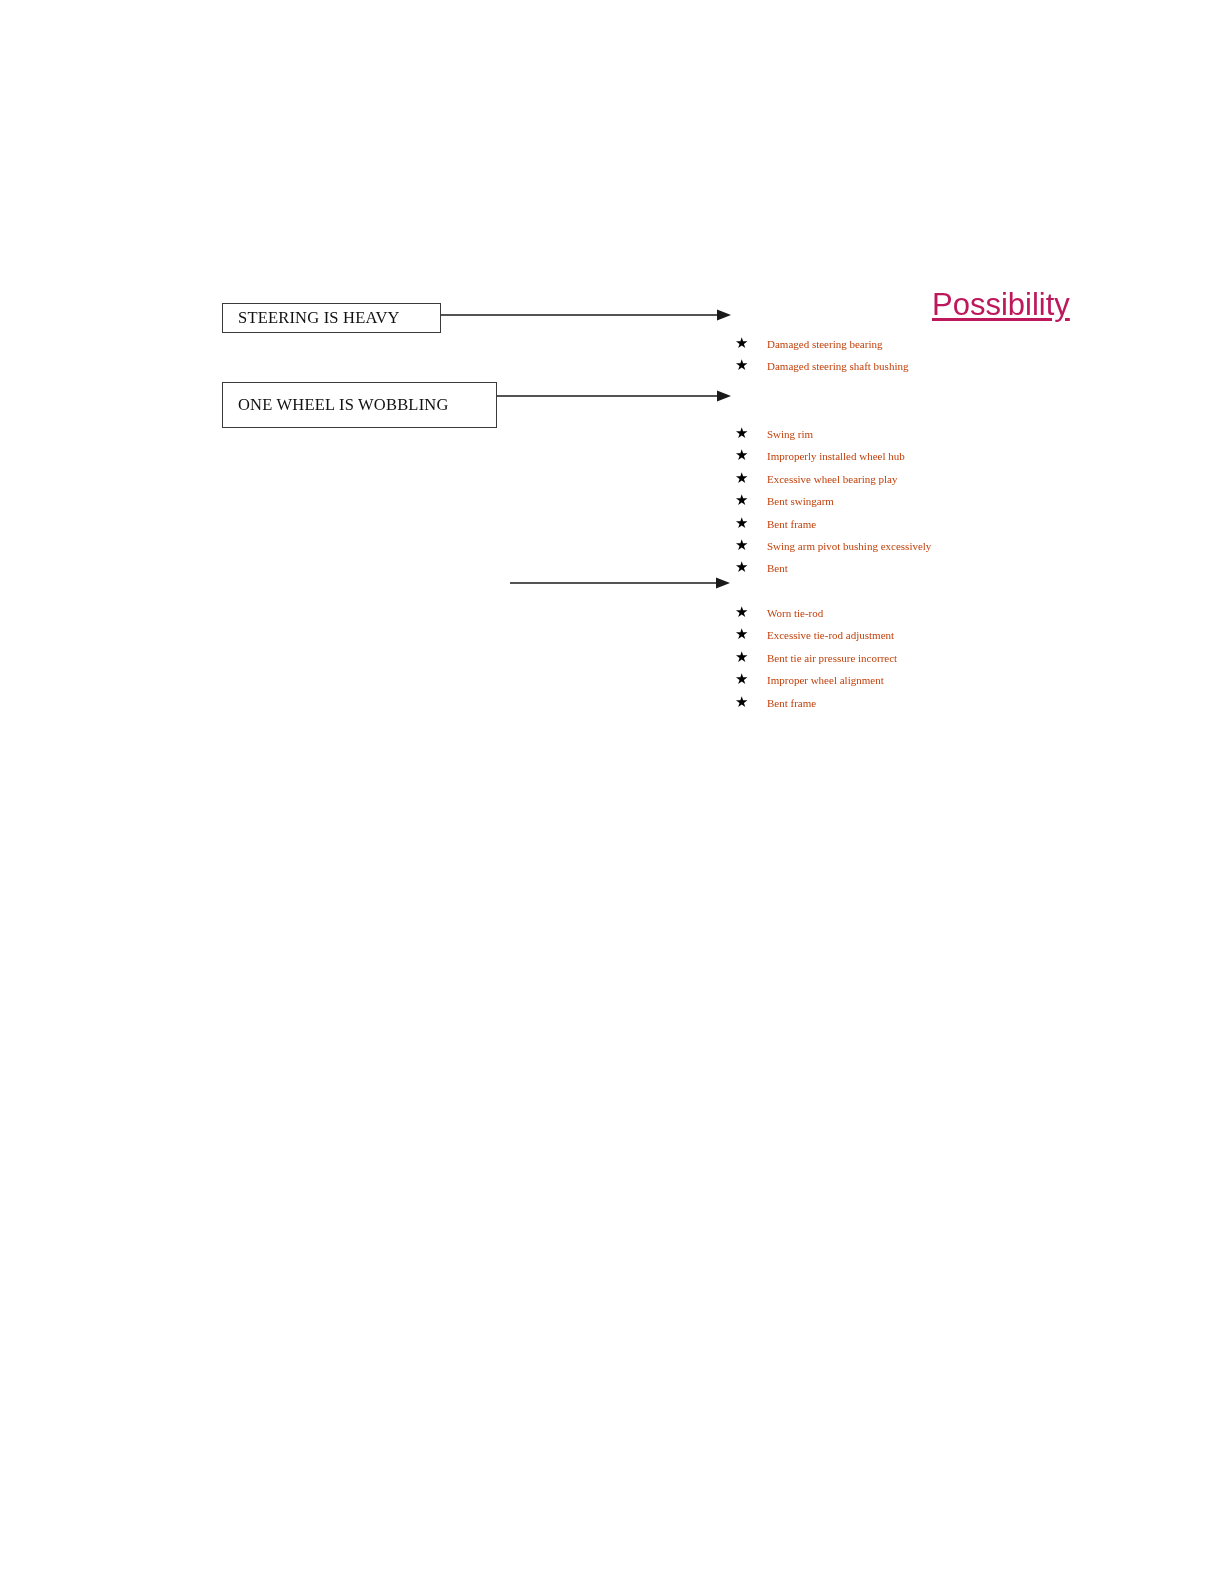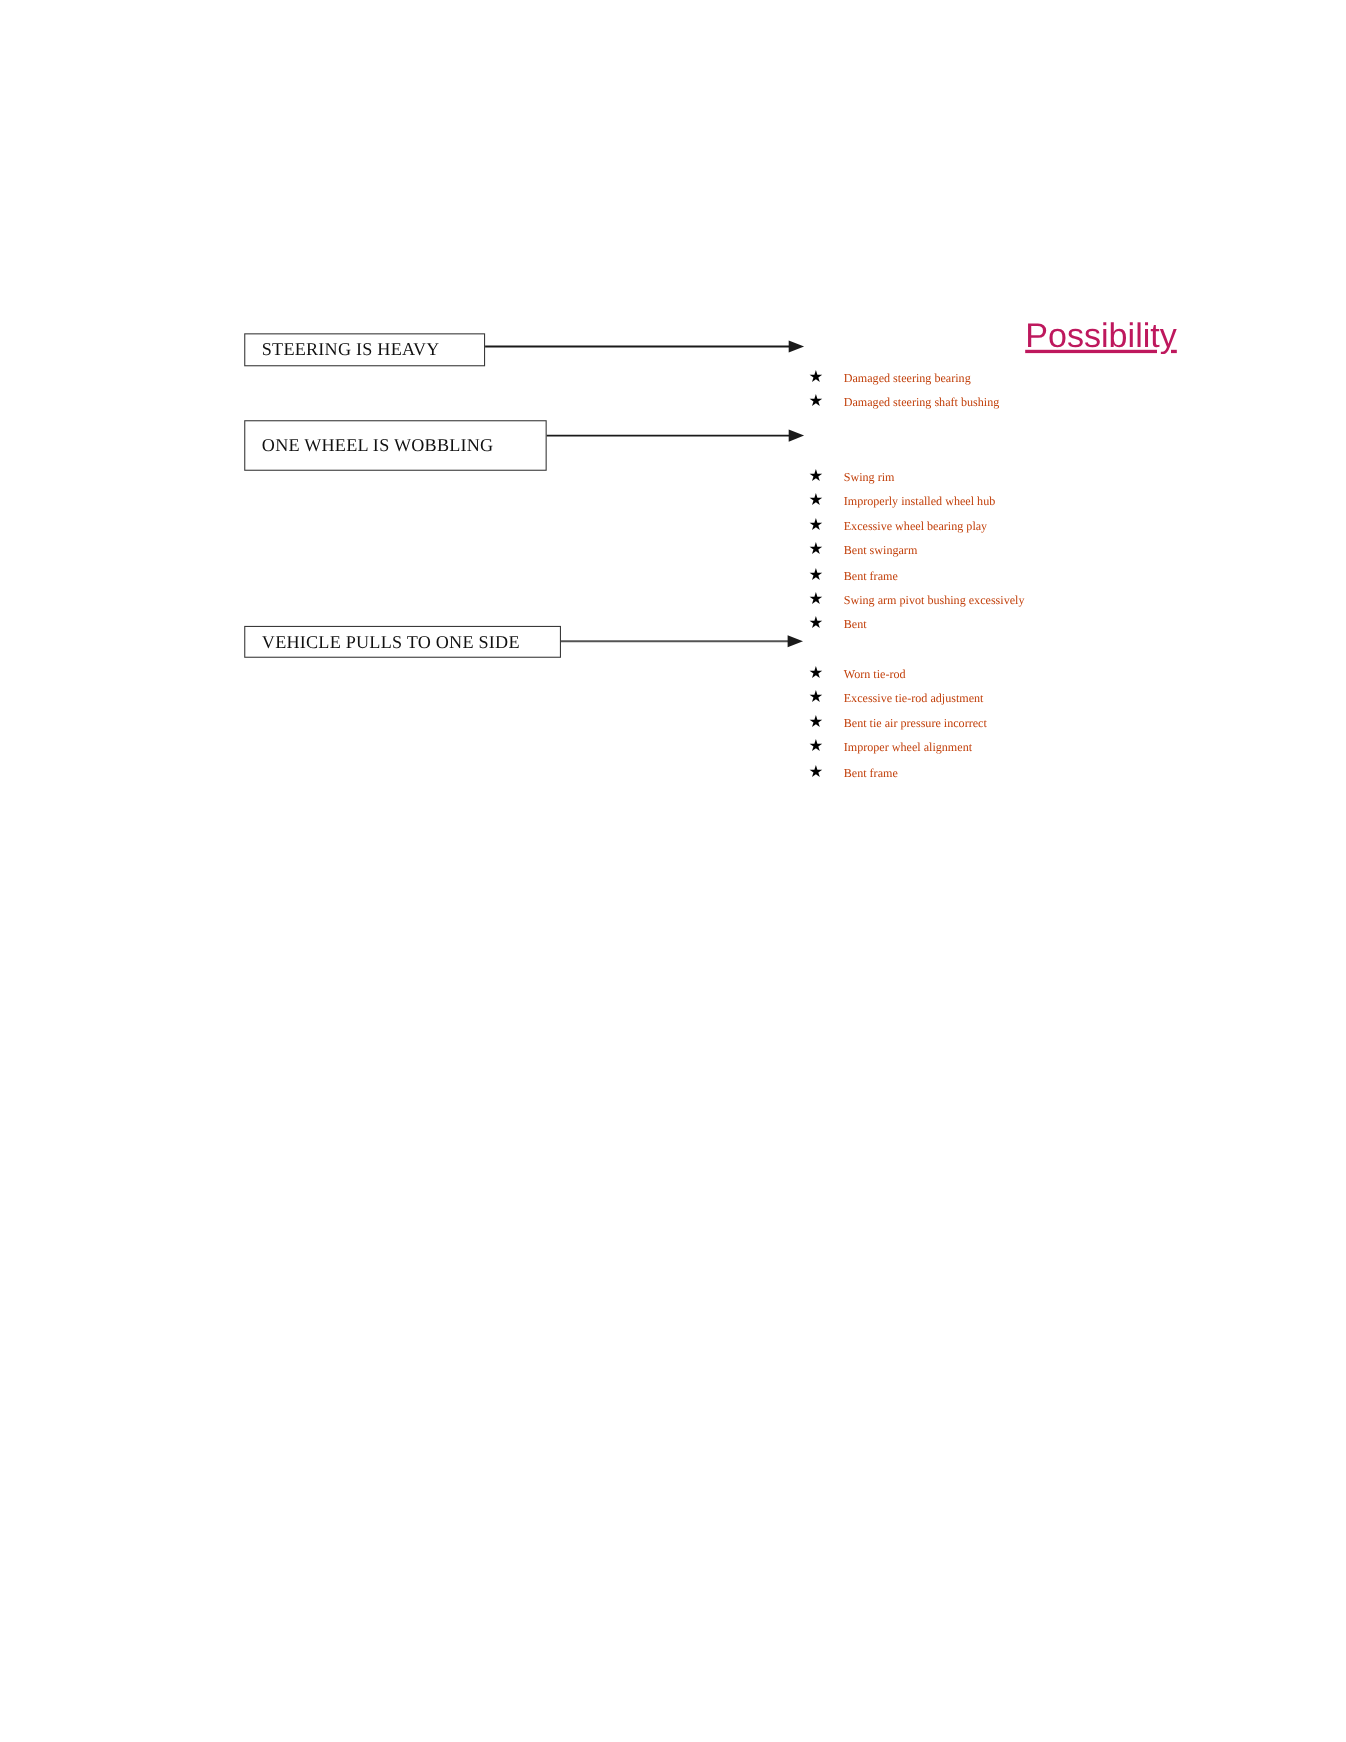--- a/index.html
+++ b/index.html
@@ -114,23 +114,20 @@
 <div id="page">
 
   <div class="symptom-box" id="box-steering">
     <span>STEERING IS HEAVY</span>
   </div>
 
   <div class="symptom-box" id="box-wobbling">
     <span>ONE WHEEL IS WOBBLING</span>
   </div>
 
-  <div class="symptom-box" id="box-pulls">
-    <span>VEHICLE PULLS TO ONE SIDE</span>
-  </div>
 
   <div class="arrow" id="arrow-steering">
     <svg width="290" height="12" viewBox="0 0 290 12">
       <line x1="0" y1="6" x2="278" y2="6" stroke="#1a1a1a" stroke-width="1.6"></line>
       <polygon points="276,0.5 290,6 276,11.5" fill="#1a1a1a"></polygon>
     </svg>
   </div>
 
   <div class="arrow" id="arrow-wobbling">
     <svg width="234" height="12" viewBox="0 0 234 12">

